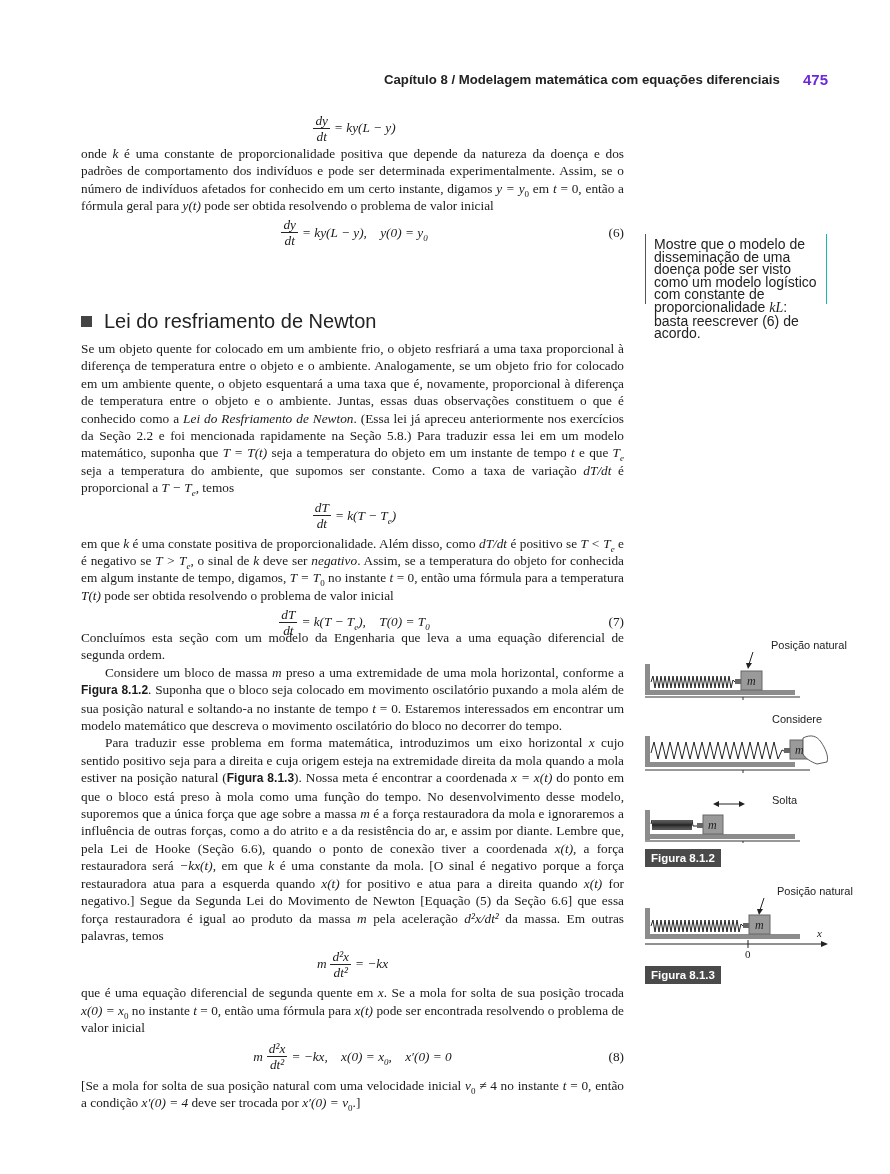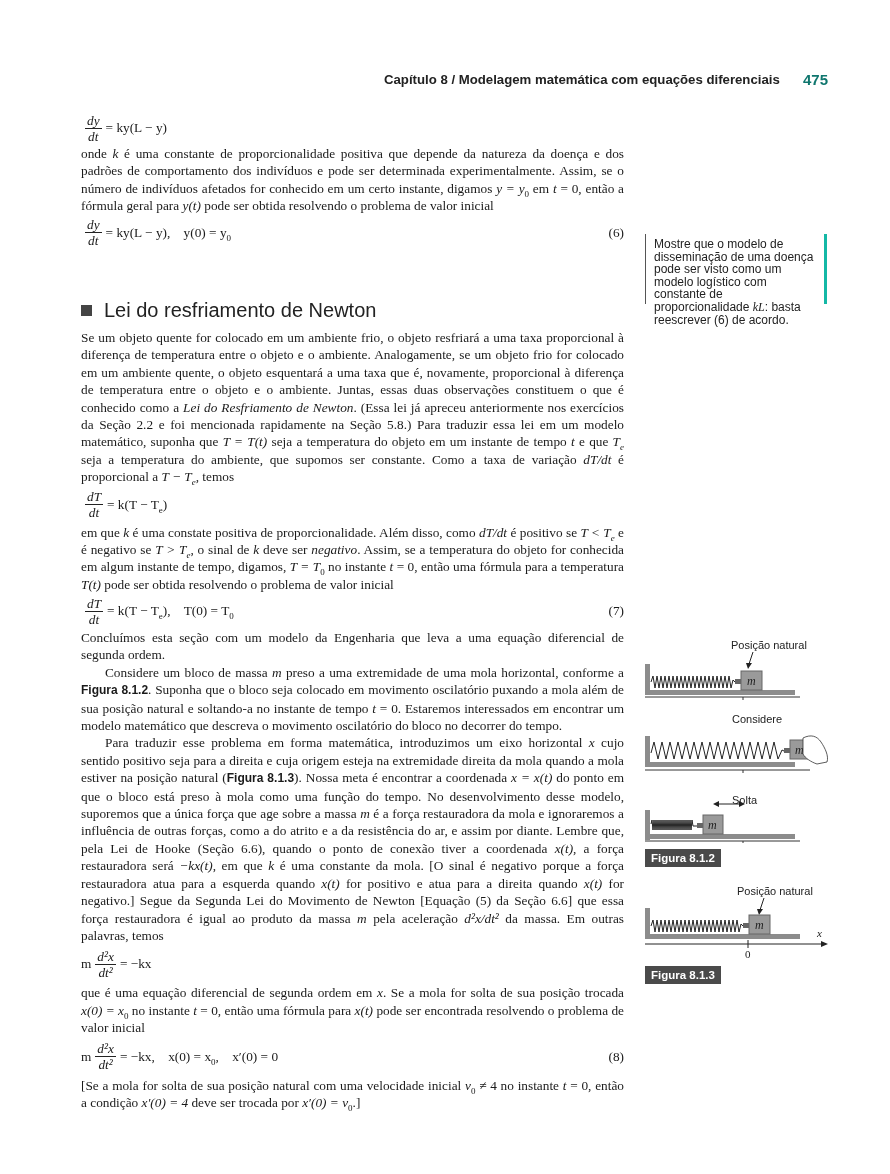--- a/index.html
+++ b/index.html
@@ -4,59 +4,59 @@
 <style>
   * { margin: 0; padding: 0; box-sizing: border-box; }
   html, body { width: 890px; height: 1174px; background: #ffffff; overflow: hidden; }
   body { position: relative; font-family: "Liberation Serif", serif; color: #1a1a1a; }
 
   .running-head {
     position: absolute; top: 68px; left: 384px; width: 444px; height: 22px;
     font-family: "Liberation Sans", sans-serif; font-weight: bold; font-size: 13.2px;
     display: flex; justify-content: space-between; align-items: center; color: #222;
   }
-  .running-head .pg { font-size: 15px; color: #0f766e; }
+  .running-head .pg { font-size: 15px; color: #6d28d9; }
 
   .col { position: absolute; left: 81px; width: 543px; }
   .p { font-size: 13.3px; line-height: 17.4px; text-align: justify; }
   .p.indent { text-indent: 24px; }
   .i { font-style: italic; }
   .b { font-weight: bold; font-family: "Liberation Sans", sans-serif; font-size: 12px; }
   sub, sup { font-size: 9px; line-height: 0; }
 
   .eq {
-    position: relative; display: flex; align-items: center;
+    position: relative; display: flex; justify-content: center; align-items: center;
     font-size: 13.3px; height: 36px;
   }
   .eq .num { position: absolute; right: 0; top: 50%; transform: translateY(-50%); font-style: normal; }
   .frac { display: inline-flex; flex-direction: column; align-items: center; margin: 0 4px; vertical-align: middle; font-style: italic; }
   .frac .n { border-bottom: 1px solid #222; padding: 0 2px; line-height: 15px; }
   .frac .d { line-height: 15px; padding: 0 2px; }
-  .eqtxt { white-space: pre; }
+  .eqtxt { font-style: italic; white-space: pre; }
 
   .section-title {
     display: flex; align-items: center; gap: 12px;
     font-family: "Liberation Sans", sans-serif; font-size: 20px; color: #222;
     height: 28px;
   }
   .sq { width: 11px; height: 11px; background: #444; display: inline-block; }
 
   .margin-note {
     position: absolute; left: 645px; top: 234px; width: 182px; height: 70px;
-    border-left: 1px solid #555; border-right: 3px solid #14b8a6;
+    border-left: 1px solid #555; border-right: 1px solid #14b8a6;
     padding: 4px 6px 0 8px;
-    font-family: "Liberation Sans", sans-serif; font-size: 12px; line-height: 12.6px; color: #222;
+    font-family: "Liberation Sans", sans-serif; font-size: 14px; line-height: 12.6px; color: #222;
   }
 
   .fig-label {
     position: absolute; background: #4a4a4a; color: #fff;
     font-family: "Liberation Sans", sans-serif; font-weight: bold; font-size: 11.5px;
     padding: 2px 6px; height: 18px; line-height: 14px;
   }
-  .fig-text { position: absolute; font-family: "Liberation Sans", sans-serif; font-size: 11px; color: #222; }
+  .fig-text { position: absolute; font-family: "Liberation Sans", sans-serif; font-size: 11px; color: #222; margin-left: 40px; }
   svg.fig { position: absolute; }
 </style>
 </head>
 <body>
 
 <div class="running-head">
   <span>Capítulo 8  /  Modelagem matemática com equações diferenciais</span>
   <span class="pg">475</span>
 </div>
 
@@ -76,21 +76,21 @@
       </span>
     <span class="eqtxt"><span>= ky(L − y),    y(0) = y</span><sub>0</sub></span>
     <span class="num">(6)</span>
   </div>
 </div>
 
 <div class="margin-note">
   <span>Mostre que o modelo de disseminação de uma doença pode ser visto como um modelo logístico com constante de proporcionalidade </span><span style="font-family:'Liberation Serif',serif;font-style:italic;">kL</span><span>: basta reescrever (6) de acordo.</span>
 </div>
 
-<div class="col" style="top:296px;">
+<div class="col" style="top:307px;">
   <div class="section-title">
     <span class="sq"></span>
     <span>Lei do resfriamento de Newton</span>
   </div>
   <p class="p" style="margin-top:5px;"><span>Se um objeto quente for colocado em um ambiente frio, o objeto resfriará a uma taxa proporcional à diferença de temperatura entre o objeto e o ambiente. Analogamente, se um objeto frio for colocado em um ambiente quente, o objeto esquentará a uma taxa que é, novamente, proporcional à diferença de temperatura entre o objeto e o ambiente. Juntas, essas duas observações constituem o que é conhecido como a </span><span class="i">Lei do Resfriamento de Newton</span><span>. (Essa lei já apreceu anteriormente nos exercícios da Seção 2.2 e foi mencionada rapidamente na Seção 5.8.) Para traduzir essa lei em um modelo matemático, suponha que </span><span class="i">T = T(t)</span><span> seja a temperatura do objeto em um instante de tempo </span><span class="i">t</span><span> e que </span><span class="i">T</span><sub class="i">e</sub><span> seja a temperatura do ambiente, que supomos ser constante. Como a taxa de variação </span><span class="i">dT/dt</span><span> é proporcional a </span><span class="i">T − T</span><sub class="i">e</sub><span>, temos</span></p>
   <div class="eq" style="height:38px;">
     <span class="frac">
         <span class="n">dT</span>
         <span class="d">dt</span>
       </span>
@@ -112,21 +112,21 @@
   <p class="p indent"><span>Considere um bloco de massa </span><span class="i">m</span><span> preso a uma extremidade de uma mola horizontal, conforme a </span><span class="b">Figura 8.1.2</span><span>. Suponha que o bloco seja colocado em movimento oscilatório puxando a mola além de sua posição natural e soltando-a no instante de tempo </span><span class="i">t</span><span> = 0. Estaremos interessados em encontrar um modelo matemático que descreva o movimento oscilatório do bloco no decorrer do tempo.</span></p>
   <p class="p indent"><span>Para traduzir esse problema em forma matemática, introduzimos um eixo horizontal </span><span class="i">x</span><span> cujo sentido positivo seja para a direita e cuja origem esteja na extremidade direita da mola quando a mola estiver na posição natural (</span><span class="b">Figura 8.1.3</span><span>). Nossa meta é encontrar a coordenada </span><span class="i">x = x(t)</span><span> do ponto em que o bloco está preso à mola como uma função do tempo. No desenvolvimento desse modelo, suporemos que a única força que age sobre a massa </span><span class="i">m</span><span> é a força restauradora da mola e ignoraremos a influência de outras forças, como a do atrito e a da resistência do ar, e assim por diante. Lembre que, pela Lei de Hooke (Seção 6.6), quando o ponto de conexão tiver a coordenada </span><span class="i">x(t)</span><span>, a força restauradora será </span><span class="i">−kx(t)</span><span>, em que </span><span class="i">k</span><span> é uma constante da mola. [O sinal é negativo porque a força restauradora atua para a esquerda quando </span><span class="i">x(t)</span><span> for positivo e atua para a direita quando </span><span class="i">x(t)</span><span> for negativo.] Segue da Segunda Lei do Movimento de Newton [Equação (5) da Seção 6.6] que essa força restauradora é igual ao produto da massa </span><span class="i">m</span><span> pela aceleração </span><span class="i">d²x/dt²</span><span> da massa. Em outras palavras, temos</span></p>
   <div class="eq" style="height:40px;">
     <span class="eqtxt">m</span>
     <span class="frac">
         <span class="n">d²x</span>
         <span class="d">dt²</span>
       </span>
     <span class="eqtxt">= −kx</span>
   </div>
-  <p class="p"><span>que é uma equação diferencial de segunda ordem em </span><span class="i">x</span><span>. Se a mola for solta de sua posição trocada </span><span class="i">x(0) = x</span><sub>0</sub><span> no instante </span><span class="i">t</span><span> = 0, então uma fórmula para </span><span class="i">x(t)</span><span> pode ser encontrada resolvendo o problema de valor inicial</span></p>
+  <p class="p"><span>que é uma equação diferencial de segunda quente em </span><span class="i">x</span><span>. Se a mola for solta de sua posição trocada </span><span class="i">x(0) = x</span><sub>0</sub><span> no instante </span><span class="i">t</span><span> = 0, então uma fórmula para </span><span class="i">x(t)</span><span> pode ser encontrada resolvendo o problema de valor inicial</span></p>
   <div class="eq" style="height:40px;">
     <span class="eqtxt">m</span>
     <span class="frac">
         <span class="n">d²x</span>
         <span class="d">dt²</span>
       </span>
     <span class="eqtxt"><span>= −kx,    x(0) = x</span><sub>0</sub><span>,    x′(0) = 0</span></span>
     <span class="num">(8)</span>
   </div>
   <p class="p"><span>[Se a mola for solta de sua posição natural com uma velocidade inicial </span><span class="i">v</span><sub>0</sub><span> ≠ 4 no instante </span><span class="i">t</span><span> = 0, então a condição </span><span class="i">x′(0) = 4</span><span> deve ser trocada por </span><span class="i">x′(0) = v</span><sub>0</sub><span>.]</span></p>

